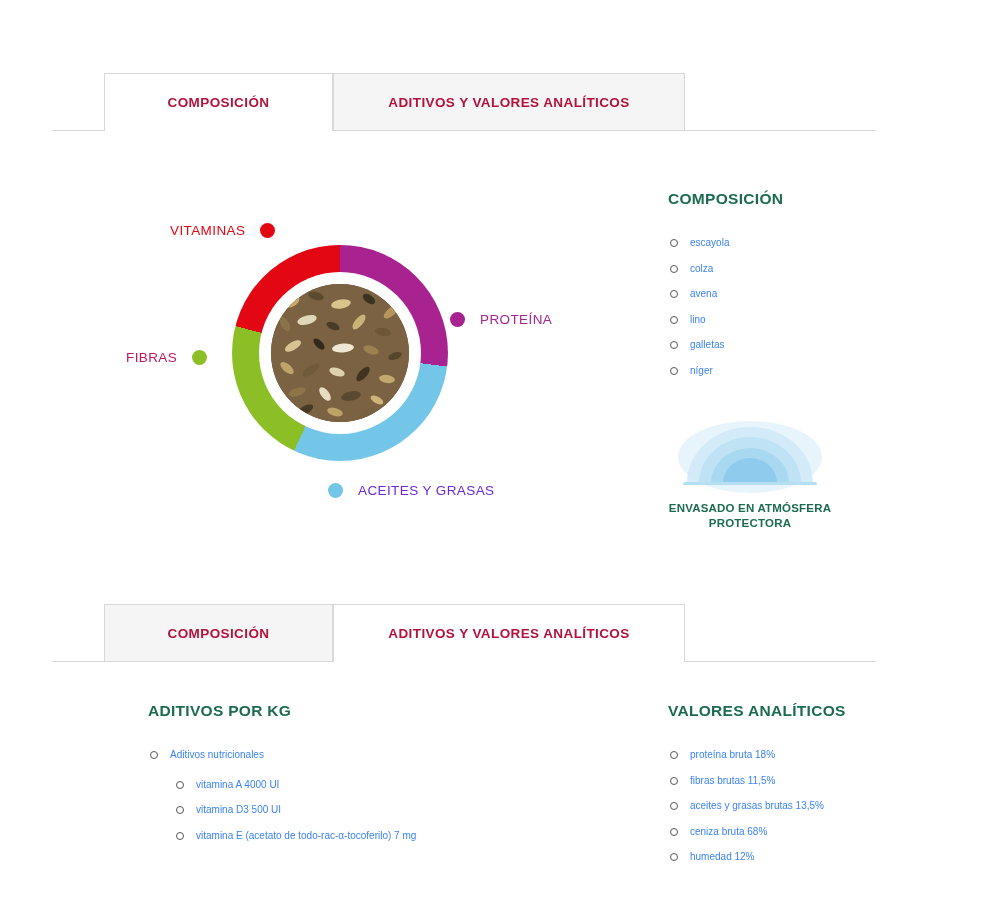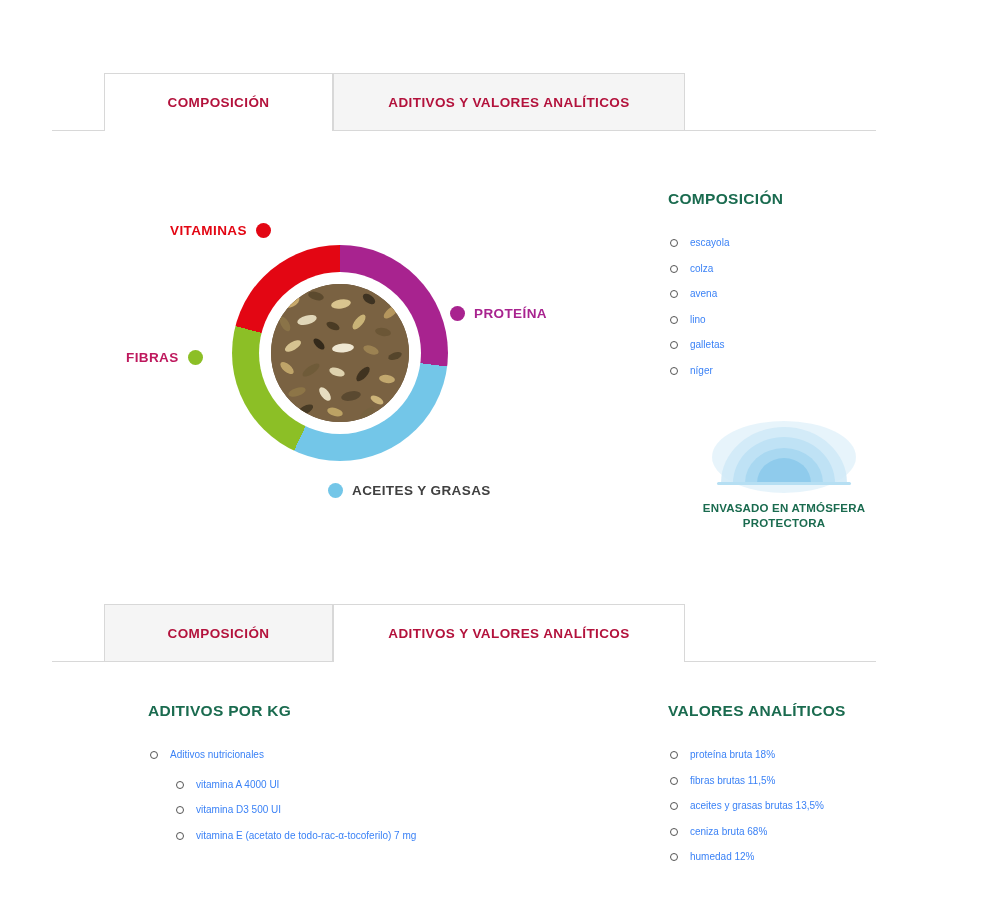--- a/index.html
+++ b/index.html
@@ -90,34 +90,34 @@
     border-radius: 50%;
     overflow: hidden;
     background: #6d5437;
   }
   .seed-photo svg { display: block; width: 138px; height: 138px; }
 
   .legend {
     position: absolute;
     display: flex;
     align-items: center;
-    gap: 9px;
+    gap: 15px;
     font-size: 13.5px;
-    font-weight: bold;
+    font-weight: normal;
     letter-spacing: 0.4px;
     white-space: nowrap;
   }
   .legend .dot {
     width: 15px; height: 15px;
     border-radius: 50%;
     flex: none;
   }
   #legend-vitaminas { left: 170px; top: 73px; }
   #legend-fibras { left: 126px; top: 200px; }
-  #legend-proteina { left: 450px; top: 156px; justify-content: space-between; }
+  #legend-proteina { left: 450px; top: 162px; justify-content: space-between; }
   #legend-aceites { left: 328px; top: 333px; }
 
   
   .comp-col {
     position: absolute;
     left: 668px;
     top: 40px;
     width: 300px;
   }
   .col-title {
@@ -149,21 +149,21 @@
   ul.bullets li ul {
     list-style: none;
     margin: 4px; padding: 0;
   }
   ul.bullets li ul li { padding-left: 22px; }
   ul.bullets li ul li::before { left: 2px; }
 
   
   .pack-badge {
     position: absolute;
-    left: 664px;
+    left: 630px;
     top: 255px;
     width: 240px;
     text-align: center;
   }
   .pack-badge .dome { display: block; margin: 0 auto; }
   .pack-badge .pack-label {
     margin-top: 6px;
     font-size: 11.5px;
     font-weight: bold;
     color: #1a6b4f;
@@ -249,21 +249,21 @@
     <div class="legend" id="legend-fibras">
       <span style="color:#be185d">FIBRAS</span>
       <span class="dot" style="background:#8cbf26"></span>
     </div>
     <div class="legend" id="legend-proteina">
       <span class="dot" style="background:#a8238f"></span>
       <span style="color:#a8238f">PROTEÍNA</span>
     </div>
     <div class="legend" id="legend-aceites">
       <span class="dot" style="background:#73c6e8"></span>
-      <span style="color:#404040">ACEITES Y GRASAS</span>
+      <span style="color:#6d28d9">ACEITES Y GRASAS</span>
     </div>
 
     <div class="comp-col">
       <h3 class="col-title">COMPOSICIÓN</h3>
       <ul class="bullets">
         <li><span>escayola</span></li>
         <li><span>colza</span></li>
         <li><span>avena</span></li>
         <li><span>lino</span></li>
         <li><span>galletas</span></li>

